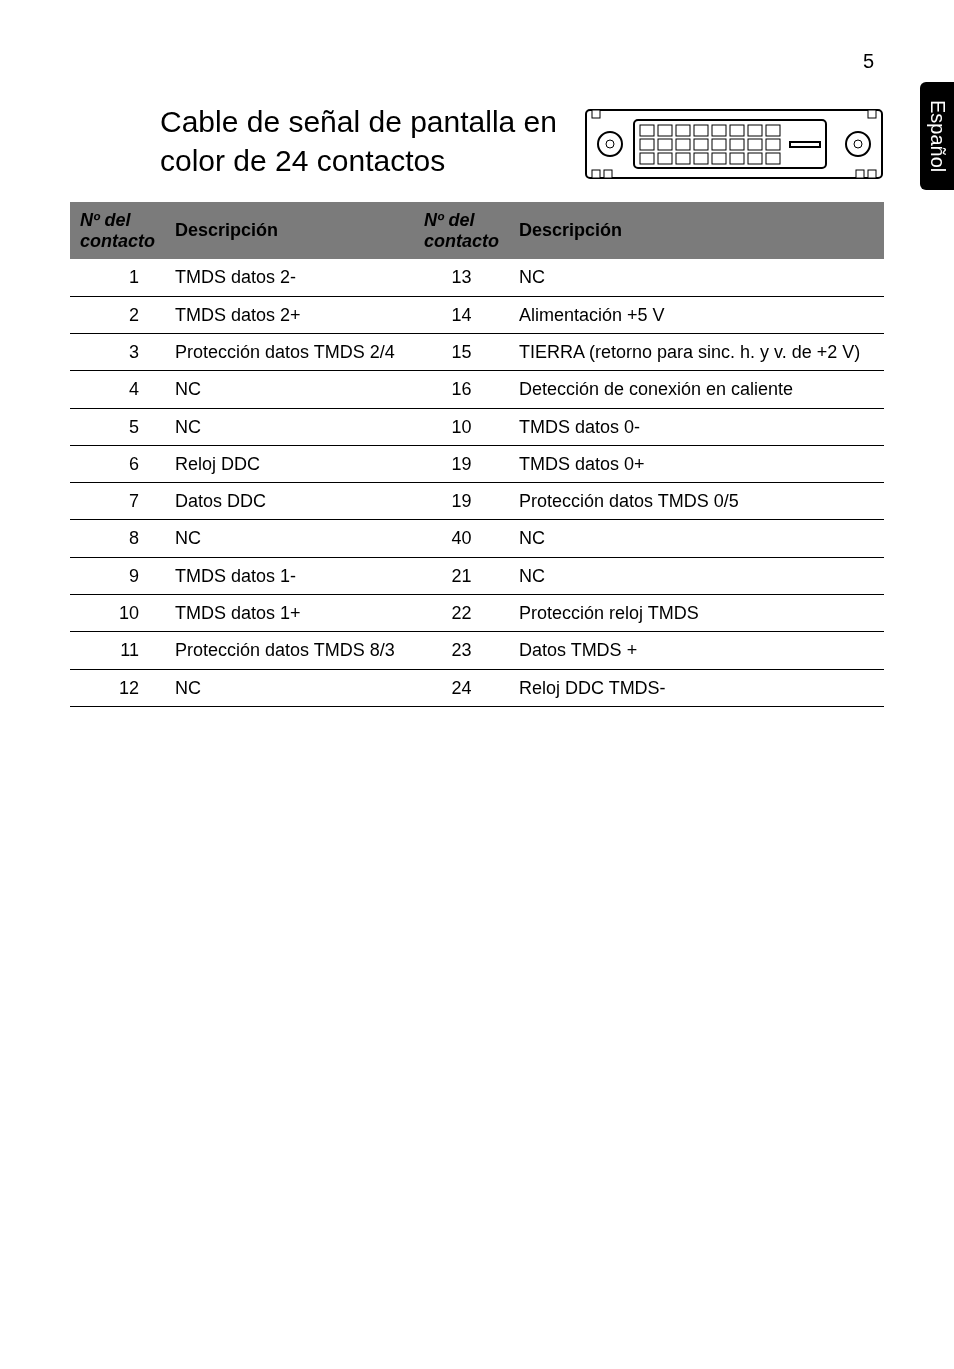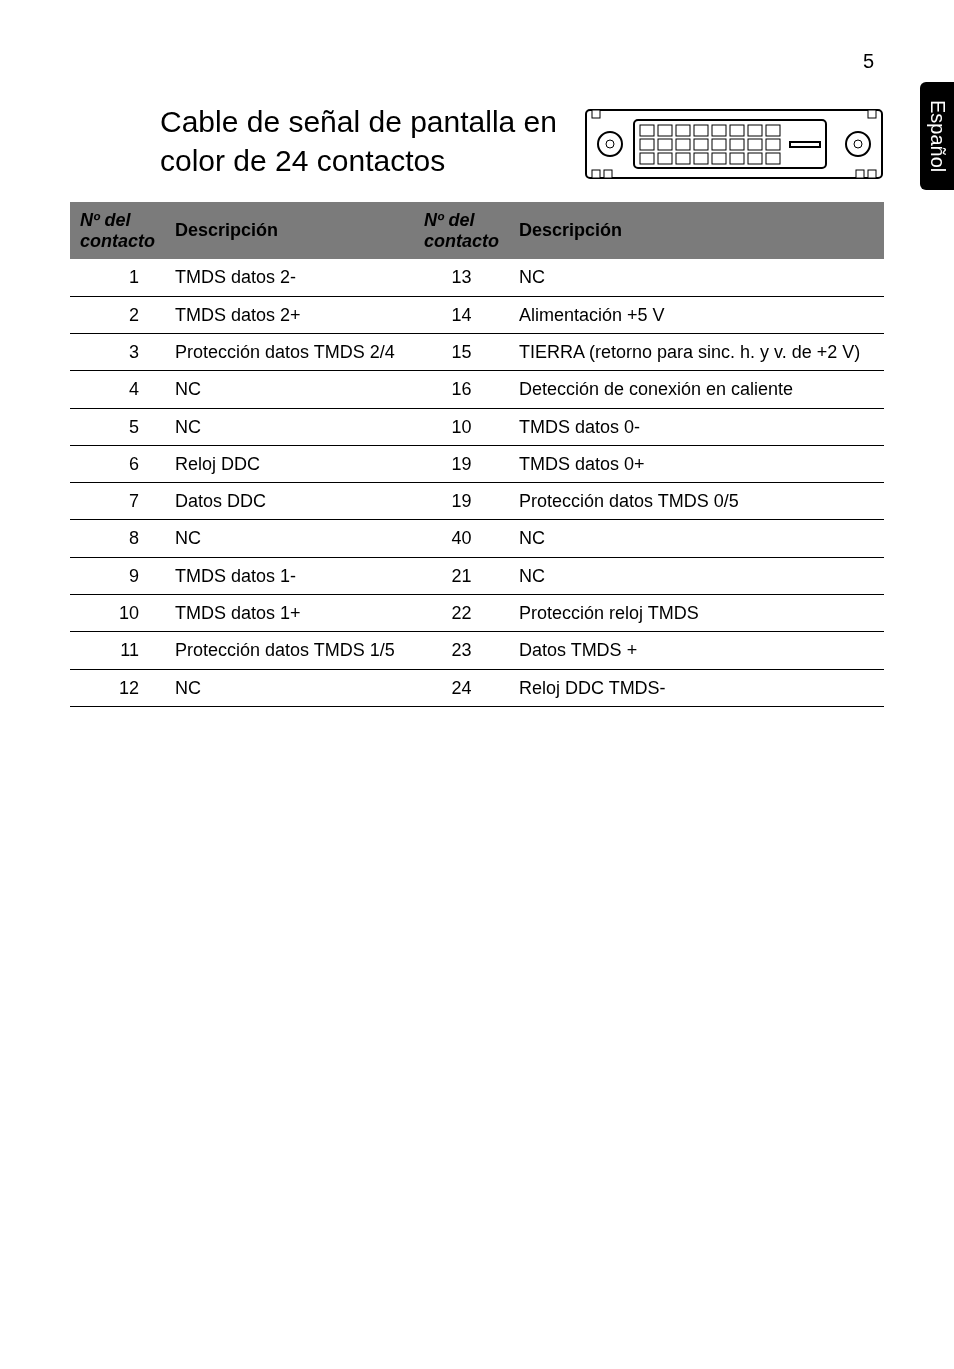--- a/index.html
+++ b/index.html
@@ -215,21 +215,21 @@
         <td>NC</td>
       </tr>
       <tr>
         <td class="pin">10</td>
         <td>TMDS datos 1+</td>
         <td class="pin2">22</td>
         <td>Protección reloj TMDS</td>
       </tr>
       <tr>
         <td class="pin">11</td>
-        <td>Protección datos TMDS 1/5</td>
+        <td>Protección datos TMDS 8/3</td>
         <td class="pin2">23</td>
         <td>Datos TMDS +</td>
       </tr>
       <tr>
         <td class="pin">12</td>
         <td>NC</td>
         <td class="pin2">24</td>
         <td>Reloj DDC TMDS-</td>
       </tr>
     </tbody>

